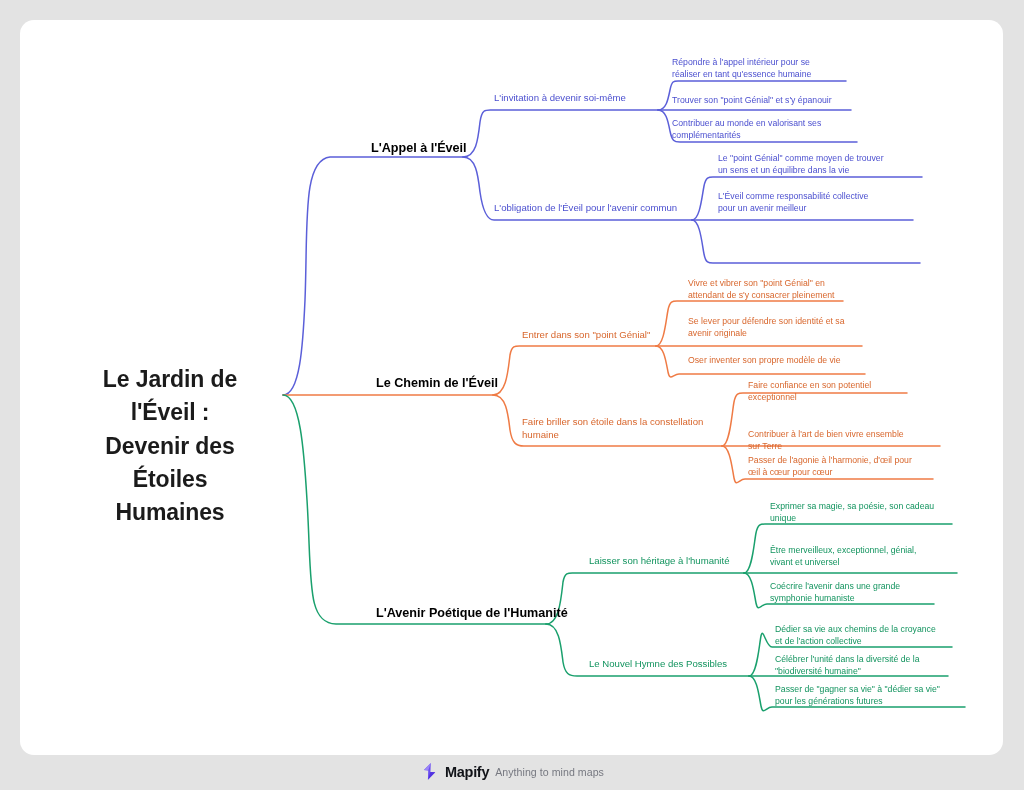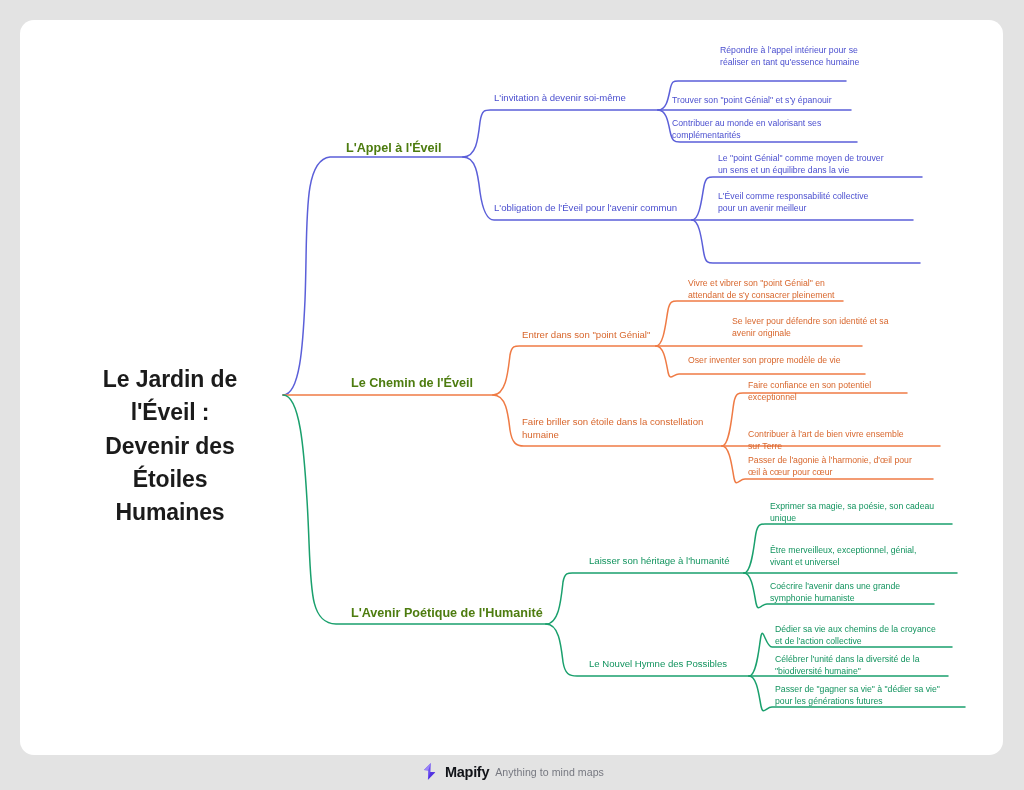--- a/index.html
+++ b/index.html
@@ -52,24 +52,25 @@
     text-align: center;
     font-weight: bold;
     font-size: 23px;
     line-height: 1.45;
     color: #1b1b1b;
     letter-spacing: -0.1px;
   }
   .branch-node {
     font-weight: bold;
     font-size: 12.6px;
-    color: #4d7c0f;
+    color: #000000;
     line-height: 1.3;
     white-space: nowrap;
     padding-bottom: 3px;
+    margin-left: 25px;
   }
   .sub-node {
     font-size: 9.6px;
     line-height: 1.38;
     white-space: nowrap;
     padding: 0 0 3px 3px;
   }
   .leaf-node {
     font-size: 8.7px;
     line-height: 1.42;
@@ -163,21 +164,21 @@
       <div>Devenir des Étoiles</div>
       <div>Humaines</div>
     </div>
 
     <div class="node branch-node" style="left:346px; top:140px;">L'Appel à l'Éveil</div>
 
     <div class="node sub-node c-blue" style="left:491px; top:91px;">L'invitation à devenir soi-même</div>
 
     <div class="node sub-node c-blue" style="left:491px; top:201px;">L'obligation de l'Éveil pour l'avenir commun</div>
 
-    <div class="node leaf-node c-blue" style="left:668px; top:44px; width:186px;margin-left:48px;">
+    <div class="node leaf-node c-blue" style="left:668px; top:56px; width:186px;">
       <div>Répondre à l'appel intérieur pour se</div>
       <div>réaliser en tant qu'essence humaine</div>
     </div>
     <div class="node leaf-node c-blue" style="left:668px; top:94px; width:191px;">
       <div>Trouver son "point Génial" et s'y épanouir</div>
     </div>
     <div class="node leaf-node c-blue" style="left:668px; top:117px; width:197px;">
       <div>Contribuer au monde en valorisant ses</div>
       <div>complémentarités</div>
     </div>
@@ -197,21 +198,21 @@
 
     <div class="node sub-node c-orange" style="left:519px; top:415px; width:208px; white-space:normal;">
       <div>Faire briller son étoile dans la constellation</div>
       <div>humaine</div>
     </div>
 
     <div class="node leaf-node c-orange" style="left:684px; top:277px; width:180px;">
       <div>Vivre et vibrer son "point Génial" en</div>
       <div>attendant de s'y consacrer pleinement</div>
     </div>
-    <div class="node leaf-node c-orange" style="left:684px; top:315px; width:182px;margin-left:44px;">
+    <div class="node leaf-node c-orange" style="left:684px; top:315px; width:182px;">
       <div>Se lever pour défendre son identité et sa</div>
       <div>avenir originale</div>
     </div>
     <div class="node leaf-node c-orange" style="left:684px; top:354px; width:183px;">
       <div>Oser inventer son propre modèle de vie</div>
     </div>
 
     <div class="node leaf-node c-orange" style="left:744px; top:379px; width:166px;">
       <div>Faire confiance en son potentiel</div>
       <div>exceptionnel</div>

